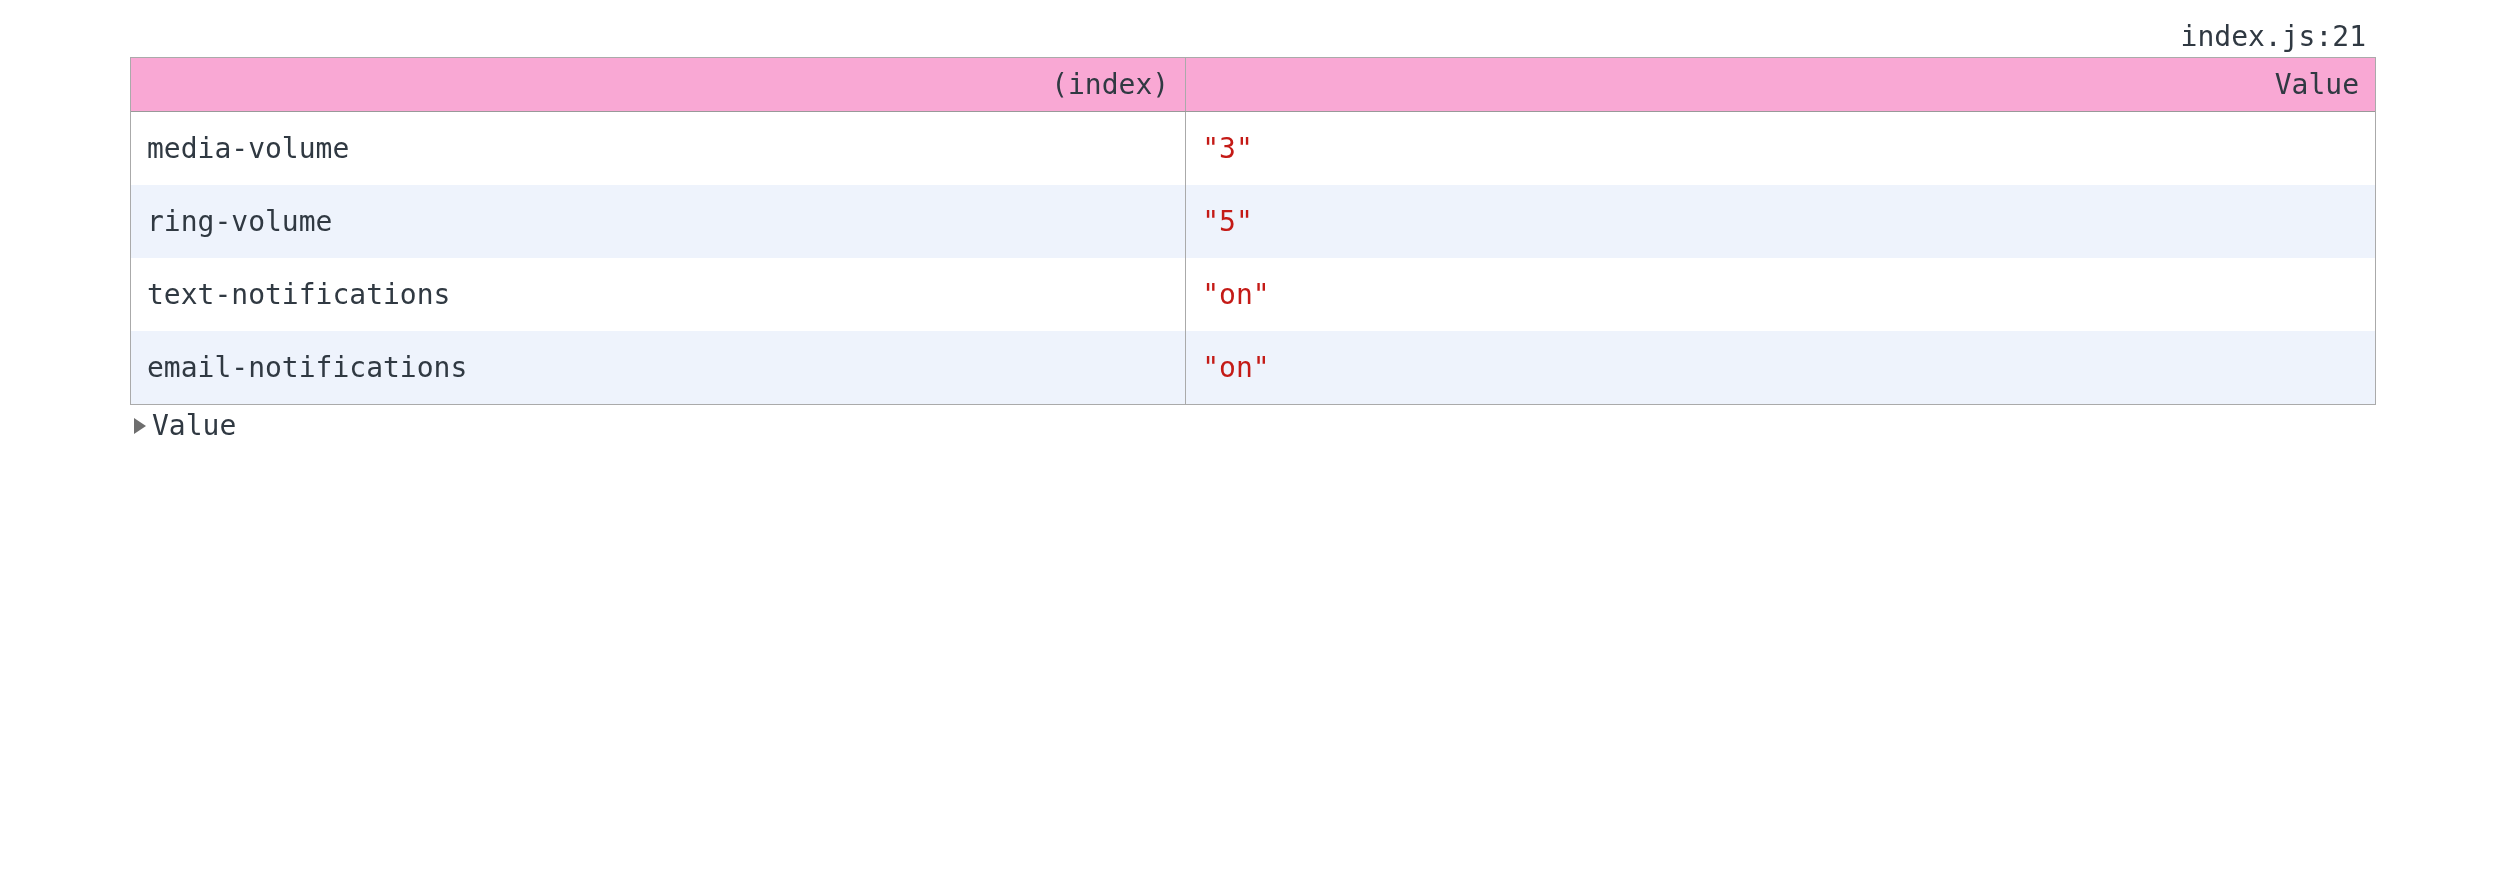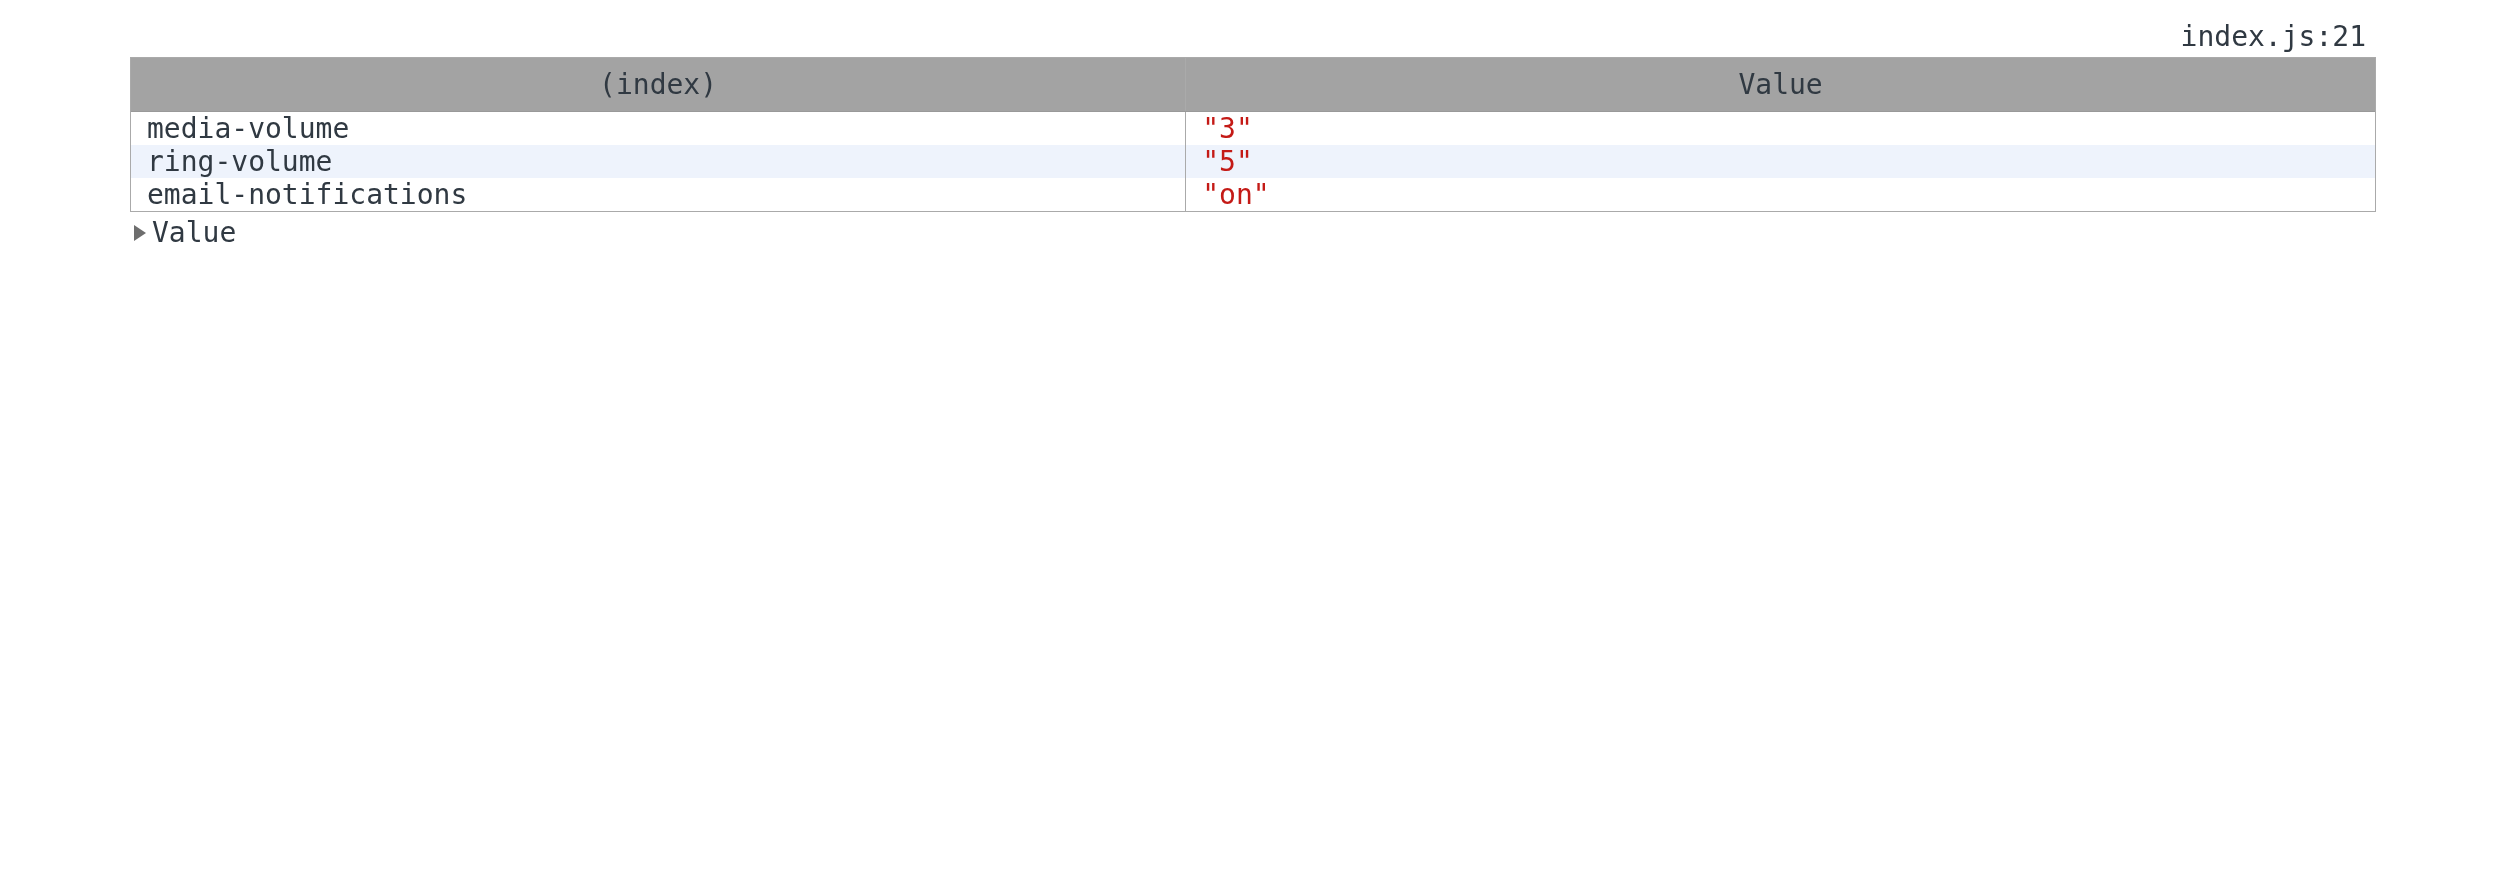--- a/index.html
+++ b/index.html
@@ -24,34 +24,34 @@
     }
     .table-container {
       border: 1px solid #aaa;
     }
     table {
       width: 100%;
       border-collapse: collapse;
       table-layout: fixed;
     }
     th {
-      background: #a3a3a3;
+      background: #f9a8d4;
       border-bottom: 1px solid #999;
-      text-align: center;
+      text-align: right;
       font-weight: normal;
       padding: 10px 16px;
       font-size: 28px;
       color: #303942;
     }
     th:first-child {
       border-right: 1px solid #aaa;
       width: 47%;
     }
     td {
-      padding: 0 16px;
+      padding: 20px 16px;
       font-size: 28px;
       color: #303942;
     }
     td:first-child {
       border-right: 1px solid #aaa;
     }
     tbody tr:nth-child(even) {
       background: #eef3fc;
     }
     tbody tr:nth-child(odd) {
@@ -94,20 +94,24 @@
     <tbody>
       <tr>
         <td>media-volume</td>
         <td class="value-cell">"3"</td>
       </tr>
       <tr>
         <td>ring-volume</td>
         <td class="value-cell">"5"</td>
       </tr>
       <tr>
+        <td>text-notifications</td>
+        <td class="value-cell">"on"</td>
+      </tr>
+      <tr>
         <td>email-notifications</td>
         <td class="value-cell">"on"</td>
       </tr>
     </tbody>
   </table>
 </div>
 
 <div class="object-row">
   <span class="triangle"></span>
   <span>Value</span>

